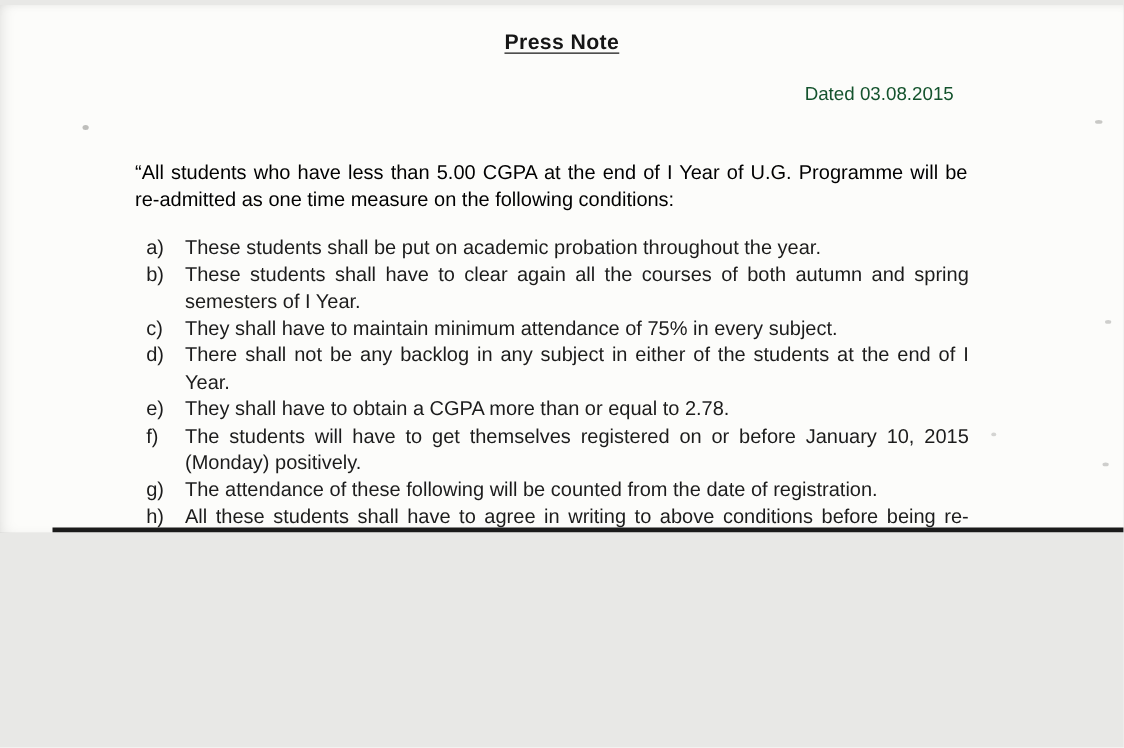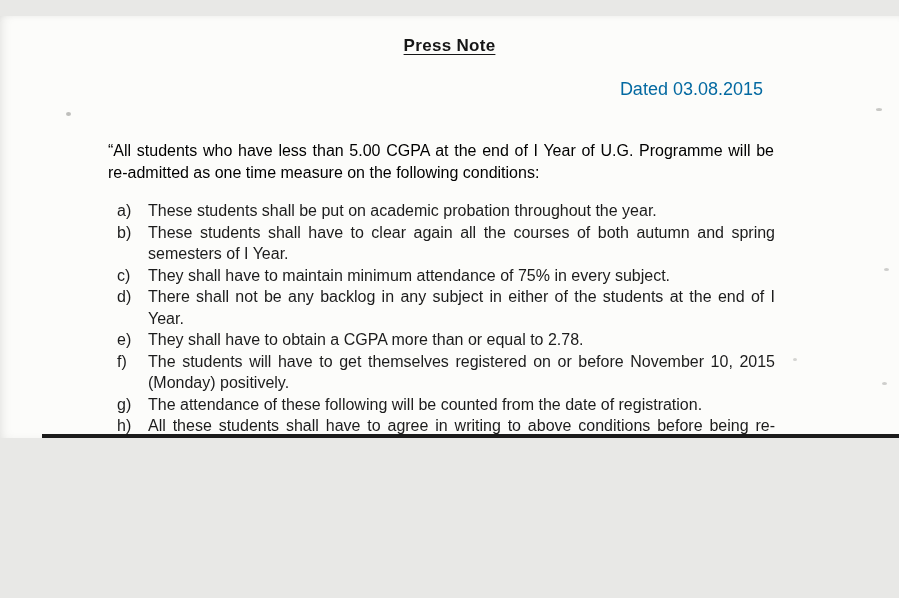--- a/index.html
+++ b/index.html
@@ -4,21 +4,21 @@
 <style>
   html, body {
     margin: 0;
     padding: 0;
     background: #e8e8e6;
   }
   .page {
     position: relative;
     width: 899px;
     height: 422px;
-    margin: 16px auto;
+    margin: 4px auto;
     background: #fcfcfa;
     overflow: hidden;
     font-family: "Liberation Sans", sans-serif;
     color: #1d1d1d;
     box-shadow: inset 6px 0 14px -8px rgba(0,0,0,0.18), inset 0 4px 10px -8px rgba(0,0,0,0.10);
   }
   .title {
     position: absolute;
     top: 20px;
     left: 0;
@@ -29,22 +29,22 @@
     font-weight: bold;
     letter-spacing: 0.3px;
     text-decoration: underline;
     text-underline-offset: 3px;
     color: #161616;
   }
   .date-line {
     position: absolute;
     top: 63px;
     right: 136px;
-    font-size: 18px;
-    color: #0369a1;
+    font-size: 15px;
+    color: #14532d;
   }
   .intro {
     position: absolute;
     top: 124px;
     left: 108px;
     width: 666px;
     margin: 0;
     font-size: 16px;
     line-height: 21.5px;
     text-align: justify;
@@ -137,21 +137,21 @@
     <li class="cond">
       <span class="lbl">d)</span>
       <span class="txt">There shall not be any backlog in any subject in either of the students at the end of I Year.</span>
     </li>
     <li class="cond">
       <span class="lbl">e)</span>
       <span class="txt">They shall have to obtain a CGPA more than or equal to 2.78.</span>
     </li>
     <li class="cond">
       <span class="lbl">f)</span>
-      <span class="txt">The students will have to get themselves registered on or before November 10, 2015 (Monday) positively.</span>
+      <span class="txt">The students will have to get themselves registered on or before January 10, 2015 (Monday) positively.</span>
     </li>
     <li class="cond">
       <span class="lbl">g)</span>
       <span class="txt">The attendance of these following will be counted from the date of registration.</span>
     </li>
     <li class="cond">
       <span class="lbl">h)</span>
       <span class="txt">All these students shall have to agree in writing to above conditions before being re-admitted.”</span>
     </li>
   </ol>

